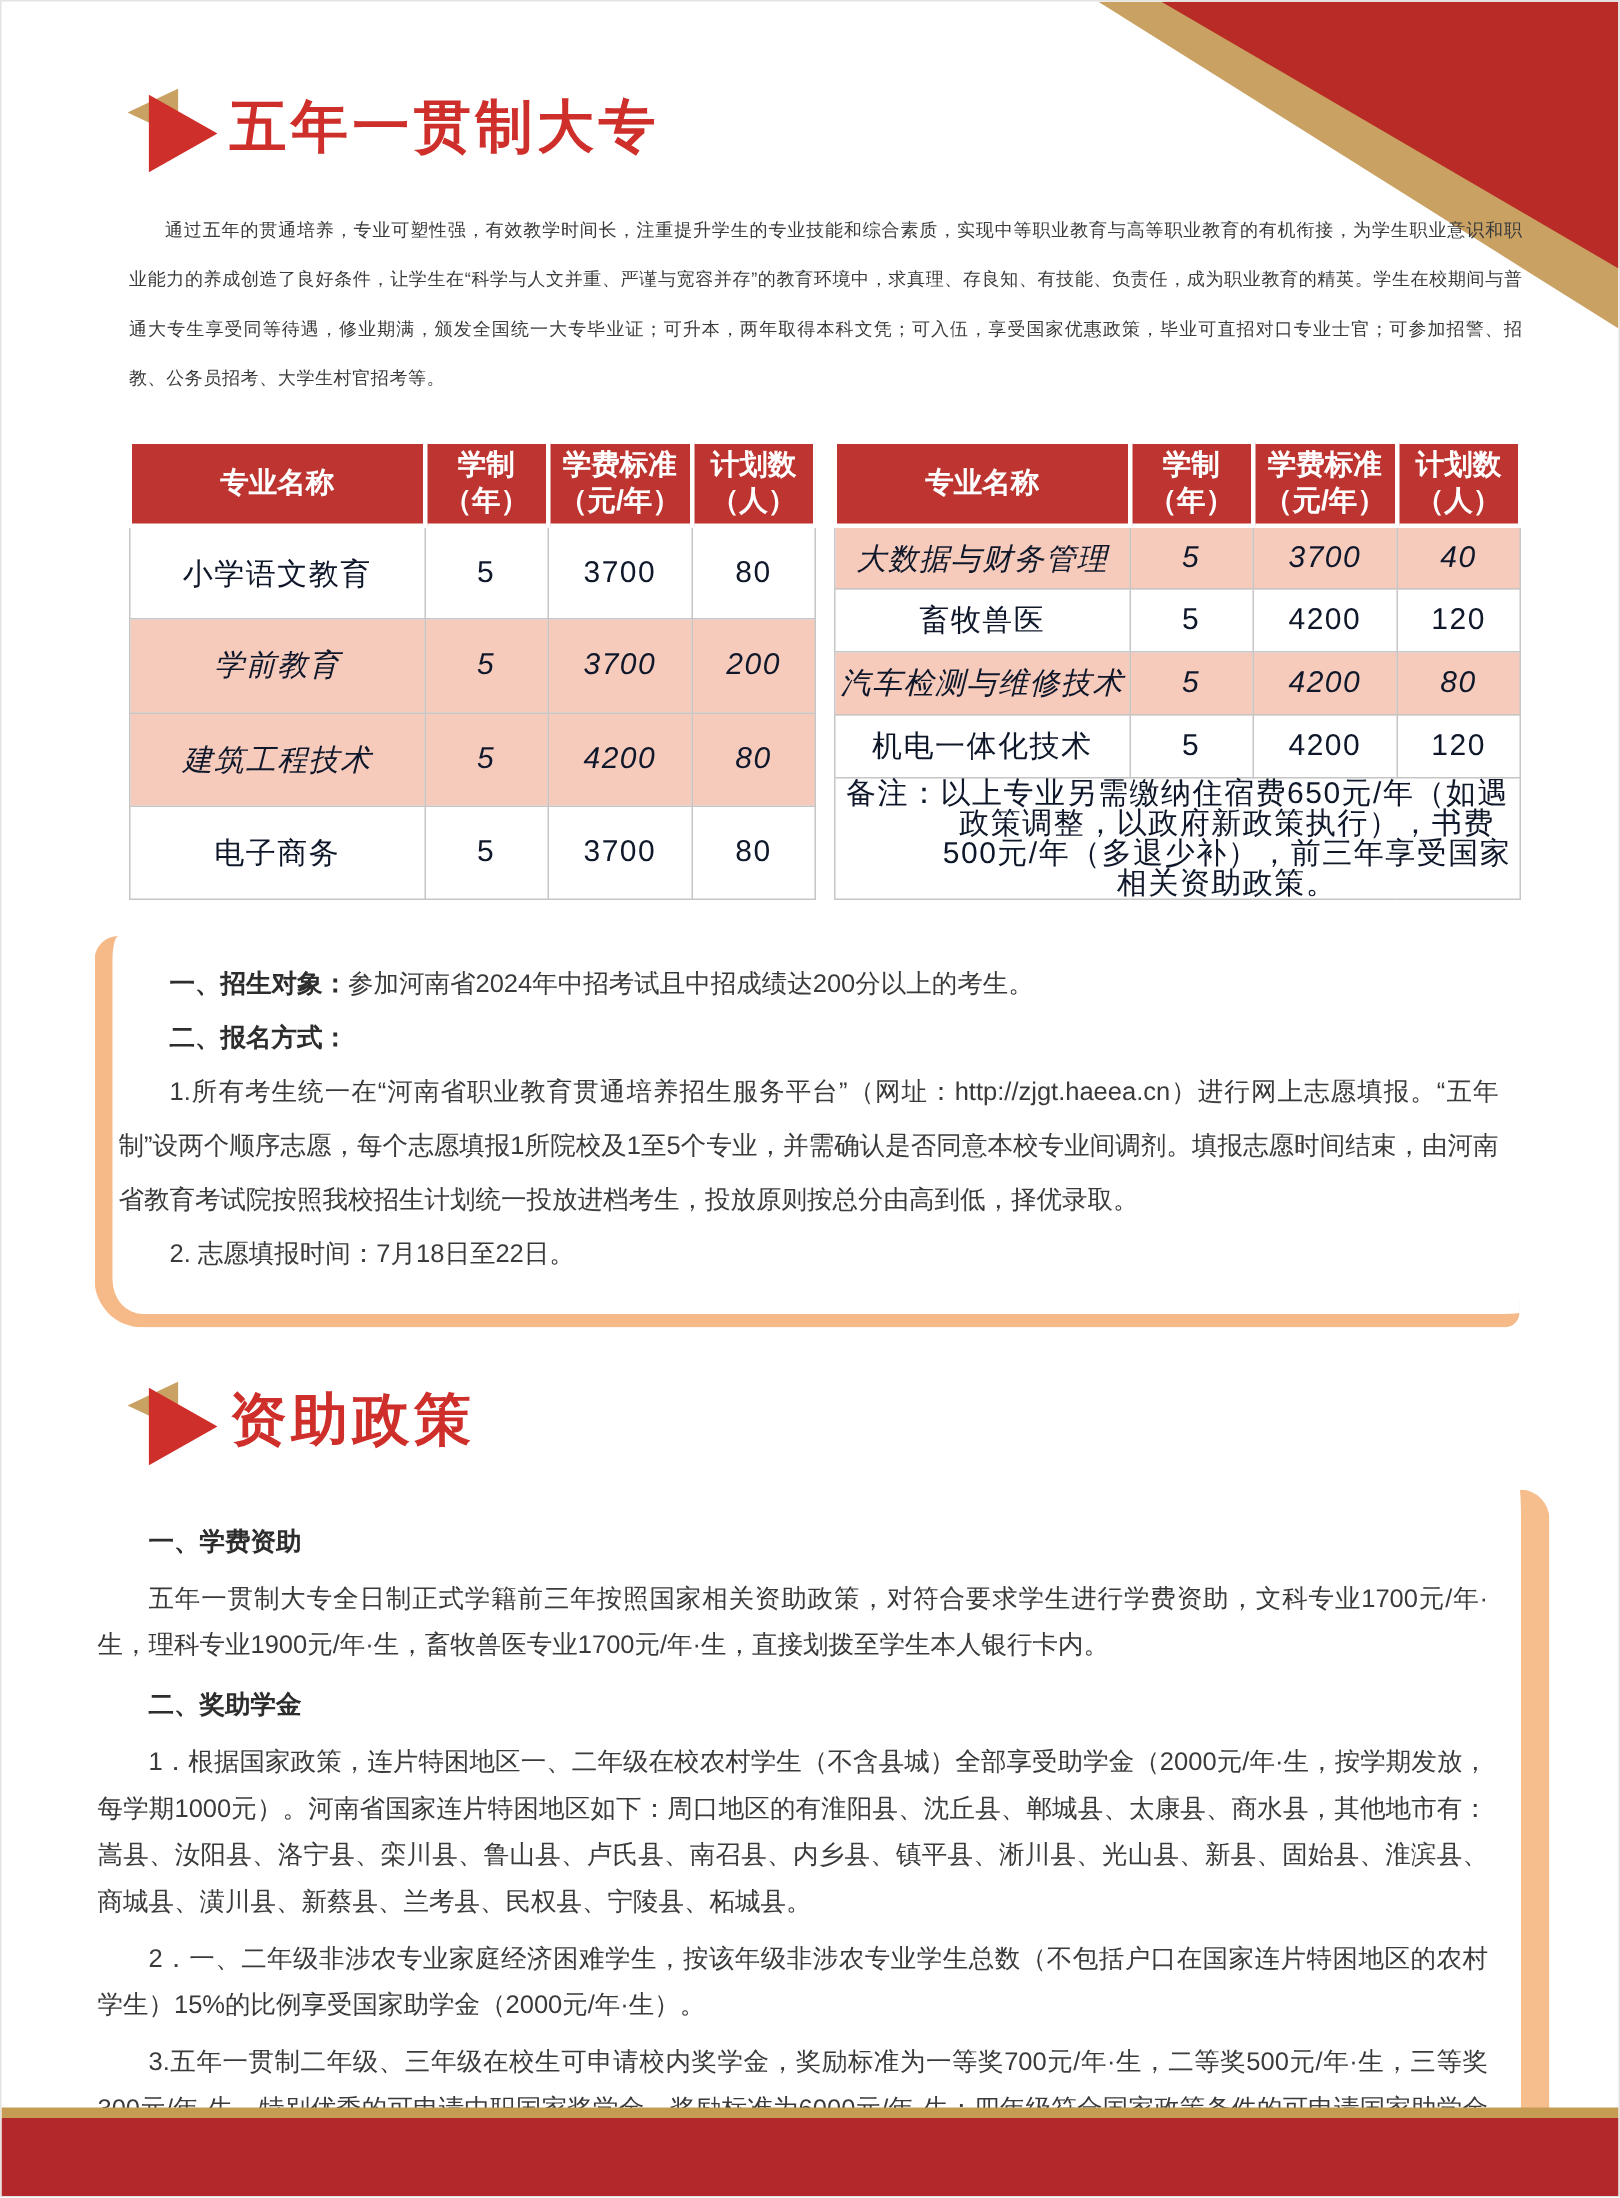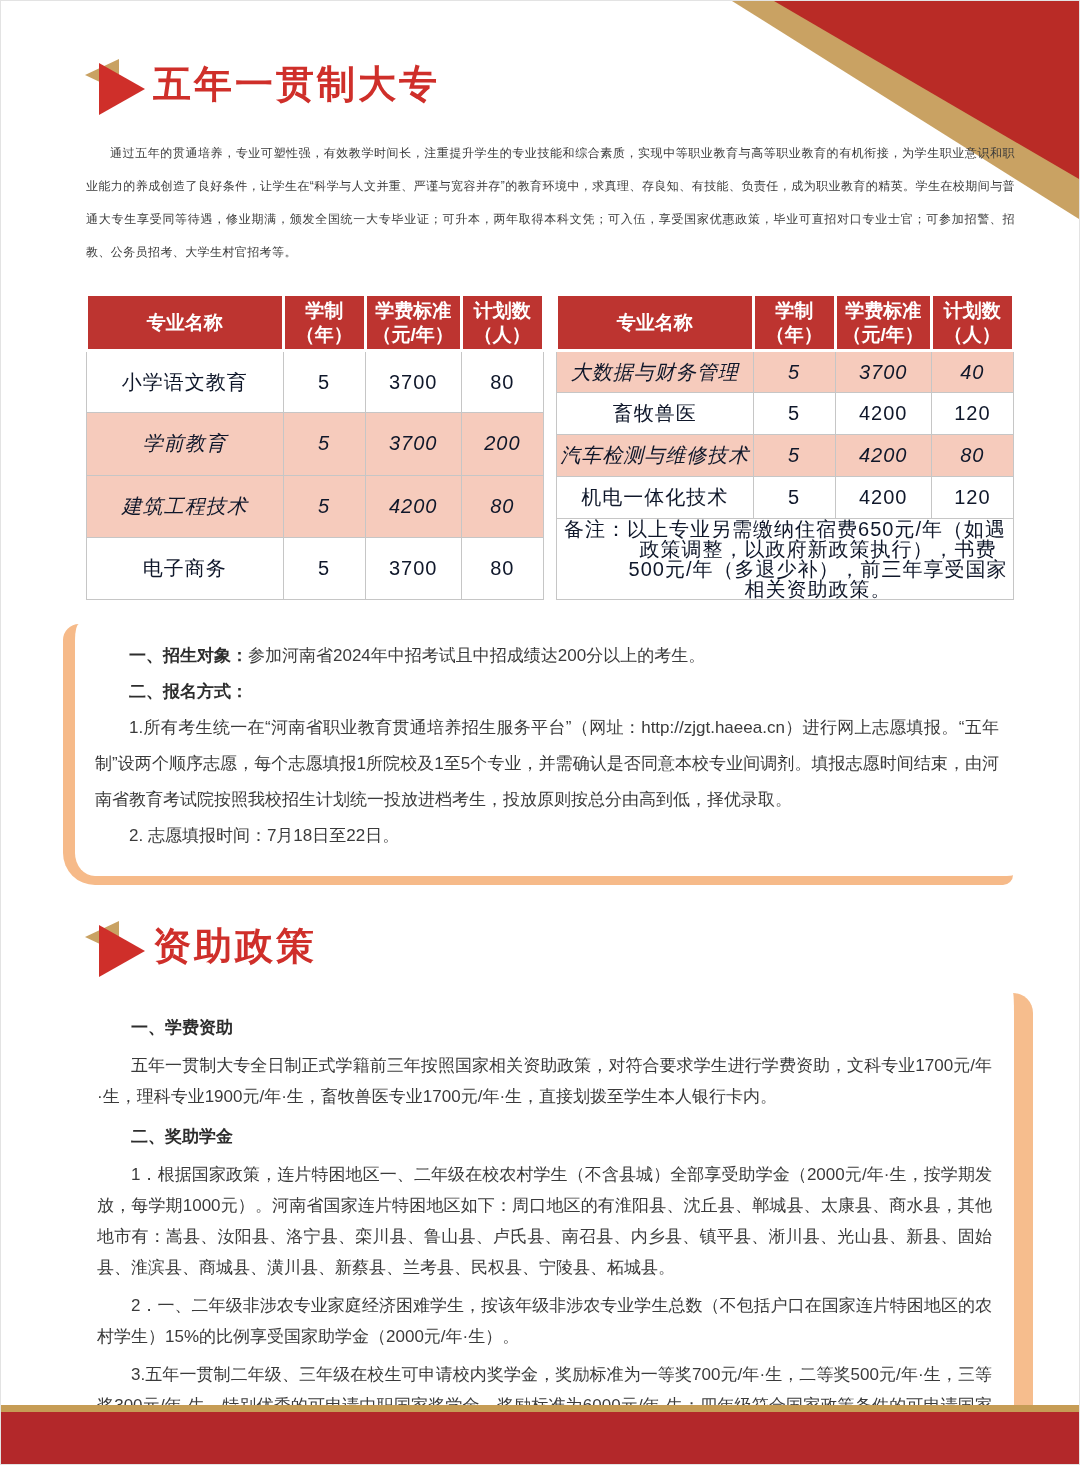--- a/index.html
+++ b/index.html
@@ -62,34 +62,34 @@
   col.c-years { width:18%; }
   col.c-fee   { width:21%; }
   col.c-plan  { width:18%; }
 
   
   .enroll-box {
     position:relative; z-index:3;
     margin:24px 66px 0 62px;
     border-left:12px solid #f6ba89; border-bottom:9px solid #f6ba89;
     border-top-left-radius:16px; border-bottom-left-radius:32px; border-bottom-right-radius:10px;
-    padding:14px 14px 22px 20px;
+    padding:14px 14px 22px 4px;
   }
   .enroll-box p { font-size:17px; line-height:36px; text-align:justify; text-indent:2em; color:#3a3a3a; }
   .bold-lead { font-weight:bold; color:#2d2d2d; }
 
   
   .fund-box {
     position:relative; z-index:3;
     margin:16px 46px 0 60px;
     border-right:19px solid #f6bd8d; border-bottom:10px solid #f6bd8d;
     border-top-right-radius:20px; border-bottom-right-radius:40px; border-bottom-left-radius:12px;
     padding:10px 22px 26px 4px;
   }
-  .fund-box p { font-size:17px; line-height:31px; text-align:justify; text-indent:2em; color:#3a3a3a; margin-top:7px;margin-left:32px; }
+  .fund-box p { font-size:17px; line-height:31px; text-align:justify; text-indent:2em; color:#3a3a3a; margin-top:7px; }
   .fund-box p.fund-heading { font-weight:bold; color:#2d2d2d; margin-top:9px; }
 
   
   .footer-gold { position:absolute; left:0; right:0; bottom:52px; height:7px; background:#c69c55; z-index:4; }
   .footer-red  { position:absolute; left:0; right:0; bottom:0; height:52px; background:#b3282a; z-index:4; }
 
   .sec1 { padding-top:52px; }
   .sec2 { padding-top:30px; }
 </style>
 </head>

